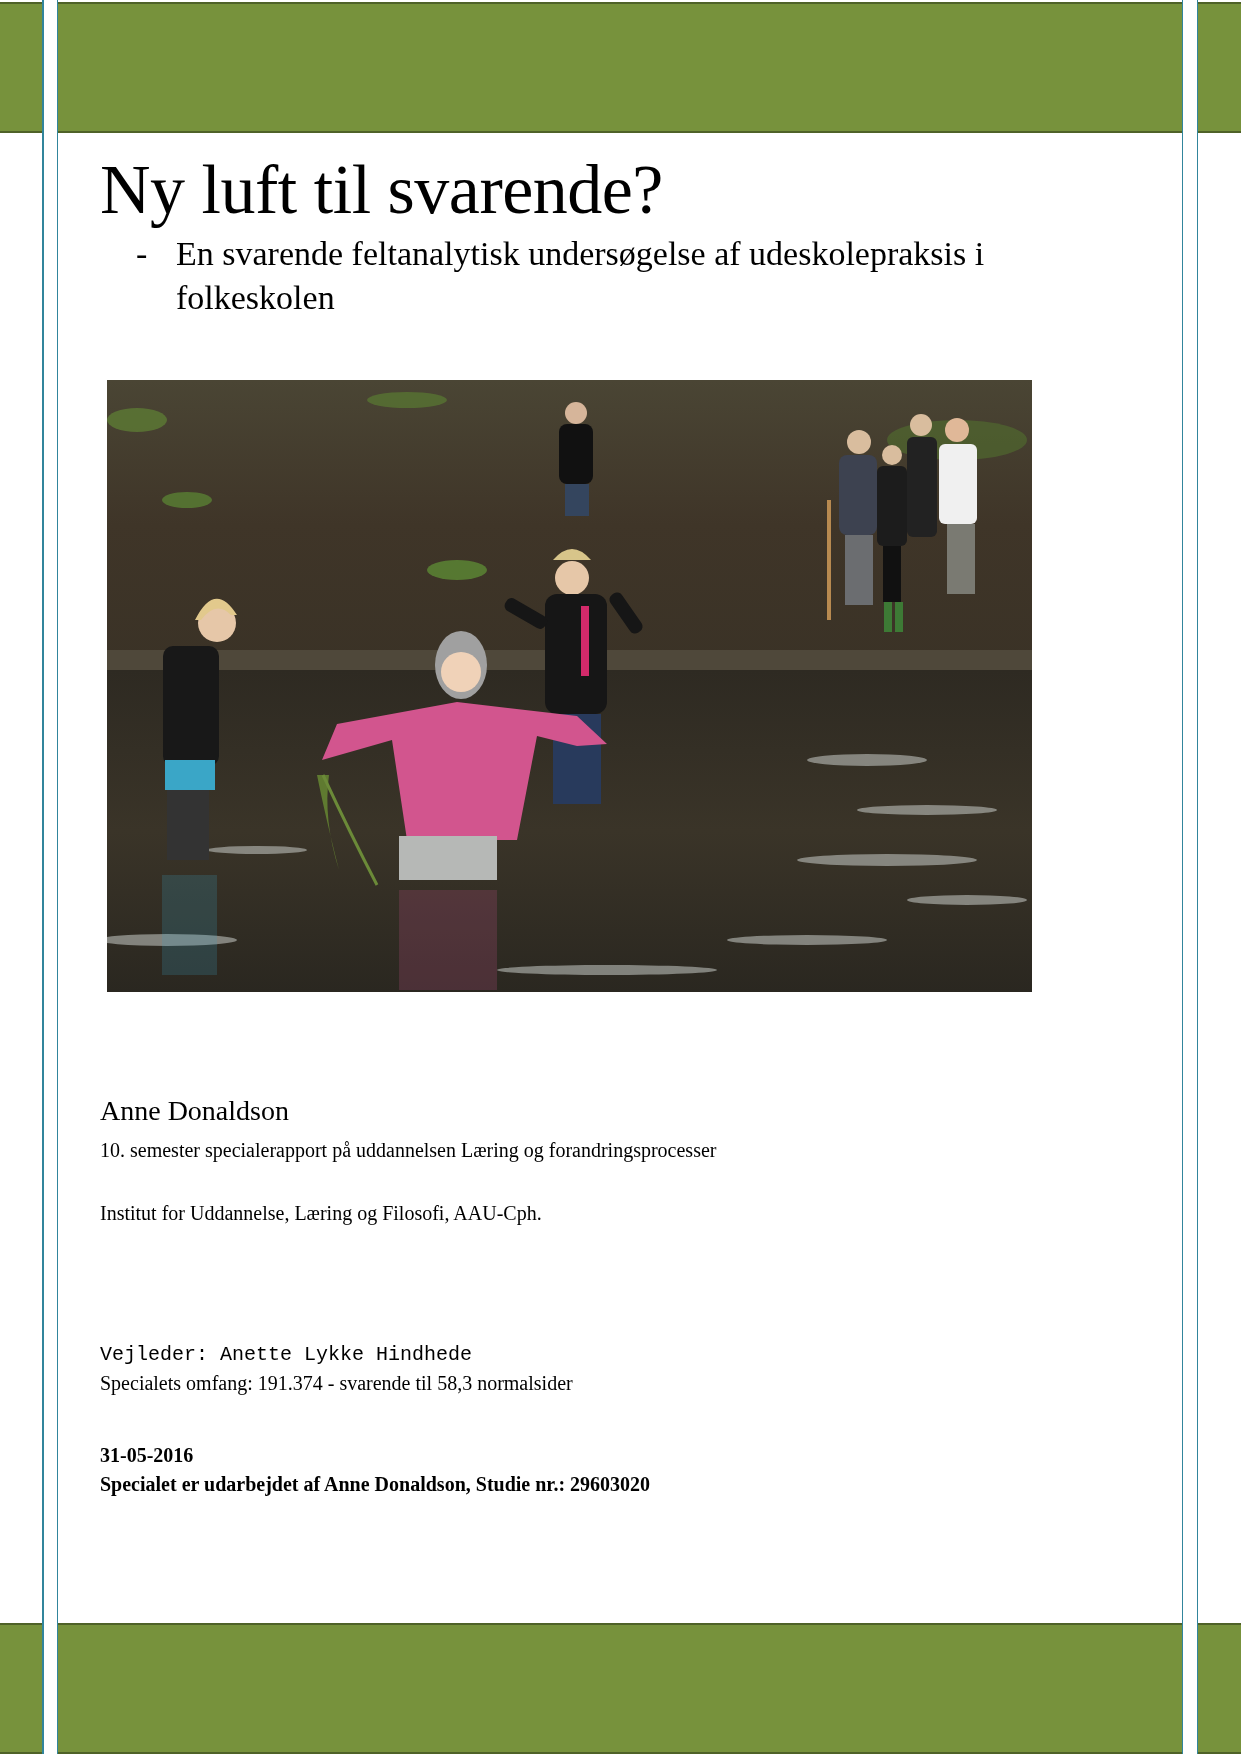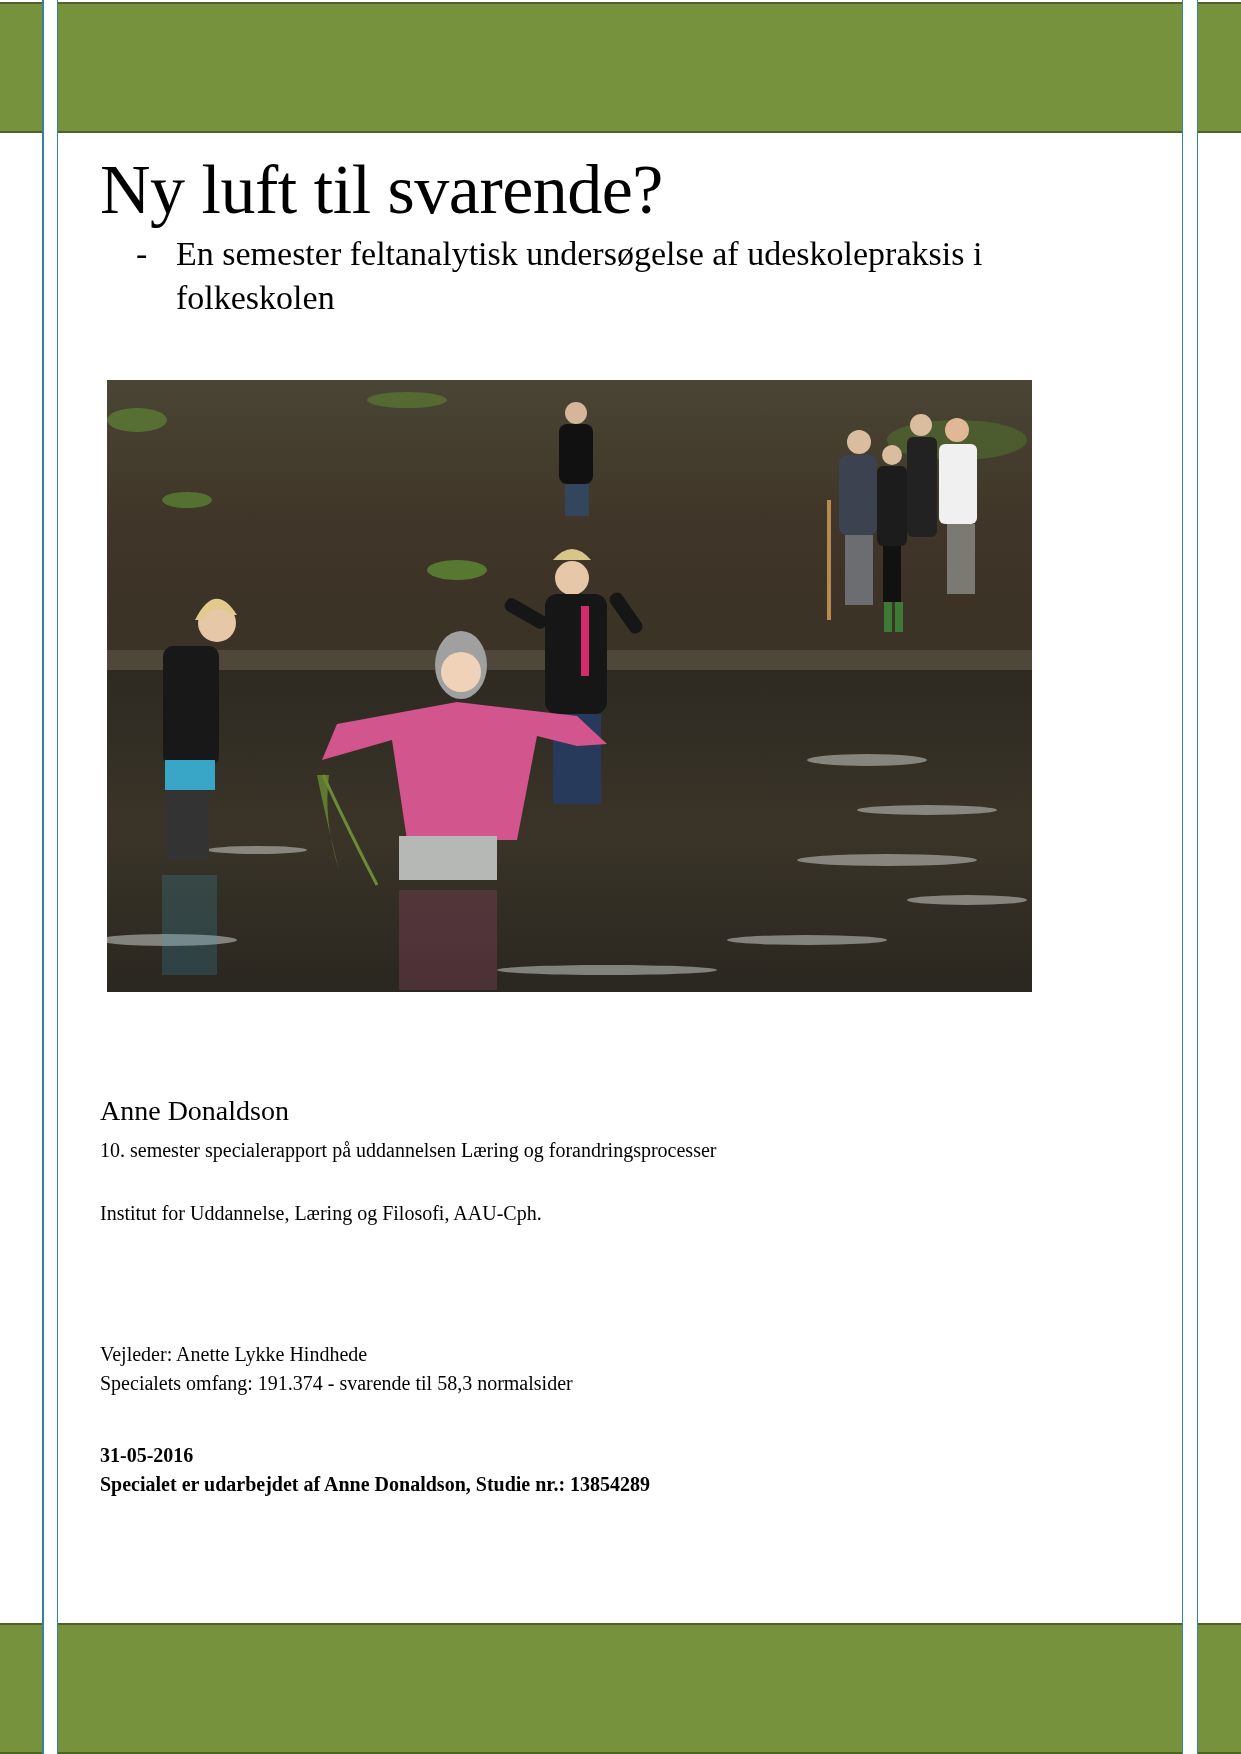--- a/index.html
+++ b/index.html
@@ -28,21 +28,21 @@
 <div class="band" style="left:1198px; top:1623px; width:43px; height:131px;"></div>
 
 <div class="vline" style="left:42px; width:2px;"></div>
 <div class="vline" style="left:57px; width:1px;"></div>
 <div class="vline" style="left:1182px; width:1px;"></div>
 <div class="vline" style="left:1197px; width:1px;"></div>
 
 <div class="title">Ny luft til svarende?</div>
 <div class="subtitle">
   <span class="dash">-</span>
-  <span class="text">En semester feltanalytisk undersøgelse af udeskolepraksis i folkeskolen</span>
+  <span class="text">En svarende feltanalytisk undersøgelse af udeskolepraksis i folkeskolen</span>
 </div>
 
 <div class="photo">
   <svg width="925" height="612" viewBox="0 0 925 612" xmlns="http://www.w3.org/2000/svg">
     <defs>
       <linearGradient id="bank" x1="0" y1="0" x2="0" y2="1">
         <stop offset="0" stop-color="#4a4534"></stop>
         <stop offset="0.5" stop-color="#3f3528"></stop>
         <stop offset="1" stop-color="#3a3226"></stop>
       </linearGradient>
@@ -116,17 +116,17 @@
 
     <rect x="292" y="510" width="98" height="100" fill="#b04a7a" opacity="0.25"></rect>
     <rect x="55" y="495" width="55" height="100" fill="#3aa6c7" opacity="0.2"></rect>
   </svg>
 </div>
 
 <div class="author">Anne Donaldson</div>
 <div class="info" style="top:1136px;">10. semester specialerapport på uddannelsen Læring og forandringsprocesser</div>
 <div class="info" style="top:1199px;">Institut for Uddannelse, Læring og Filosofi, AAU-Cph.</div>
 
-<div class="info" style="top:1340px;">Vejleder: Anette Lykke Hindhede</div>
+<div class="info" style="top:1340px;font-family:Liberation Mono, monospace;">Vejleder: Anette Lykke Hindhede</div>
 <div class="info" style="top:1369px;">Specialets omfang: 191.374 - svarende til 58,3 normalsider</div>
 
 <div class="info bold" style="top:1441px;">31-05-2016</div>
-<div class="info bold" style="top:1470px;">Specialet er udarbejdet af Anne Donaldson, Studie nr.: 13854289</div>
+<div class="info bold" style="top:1470px;">Specialet er udarbejdet af Anne Donaldson, Studie nr.: 29603020</div>
 
 </body></html>

